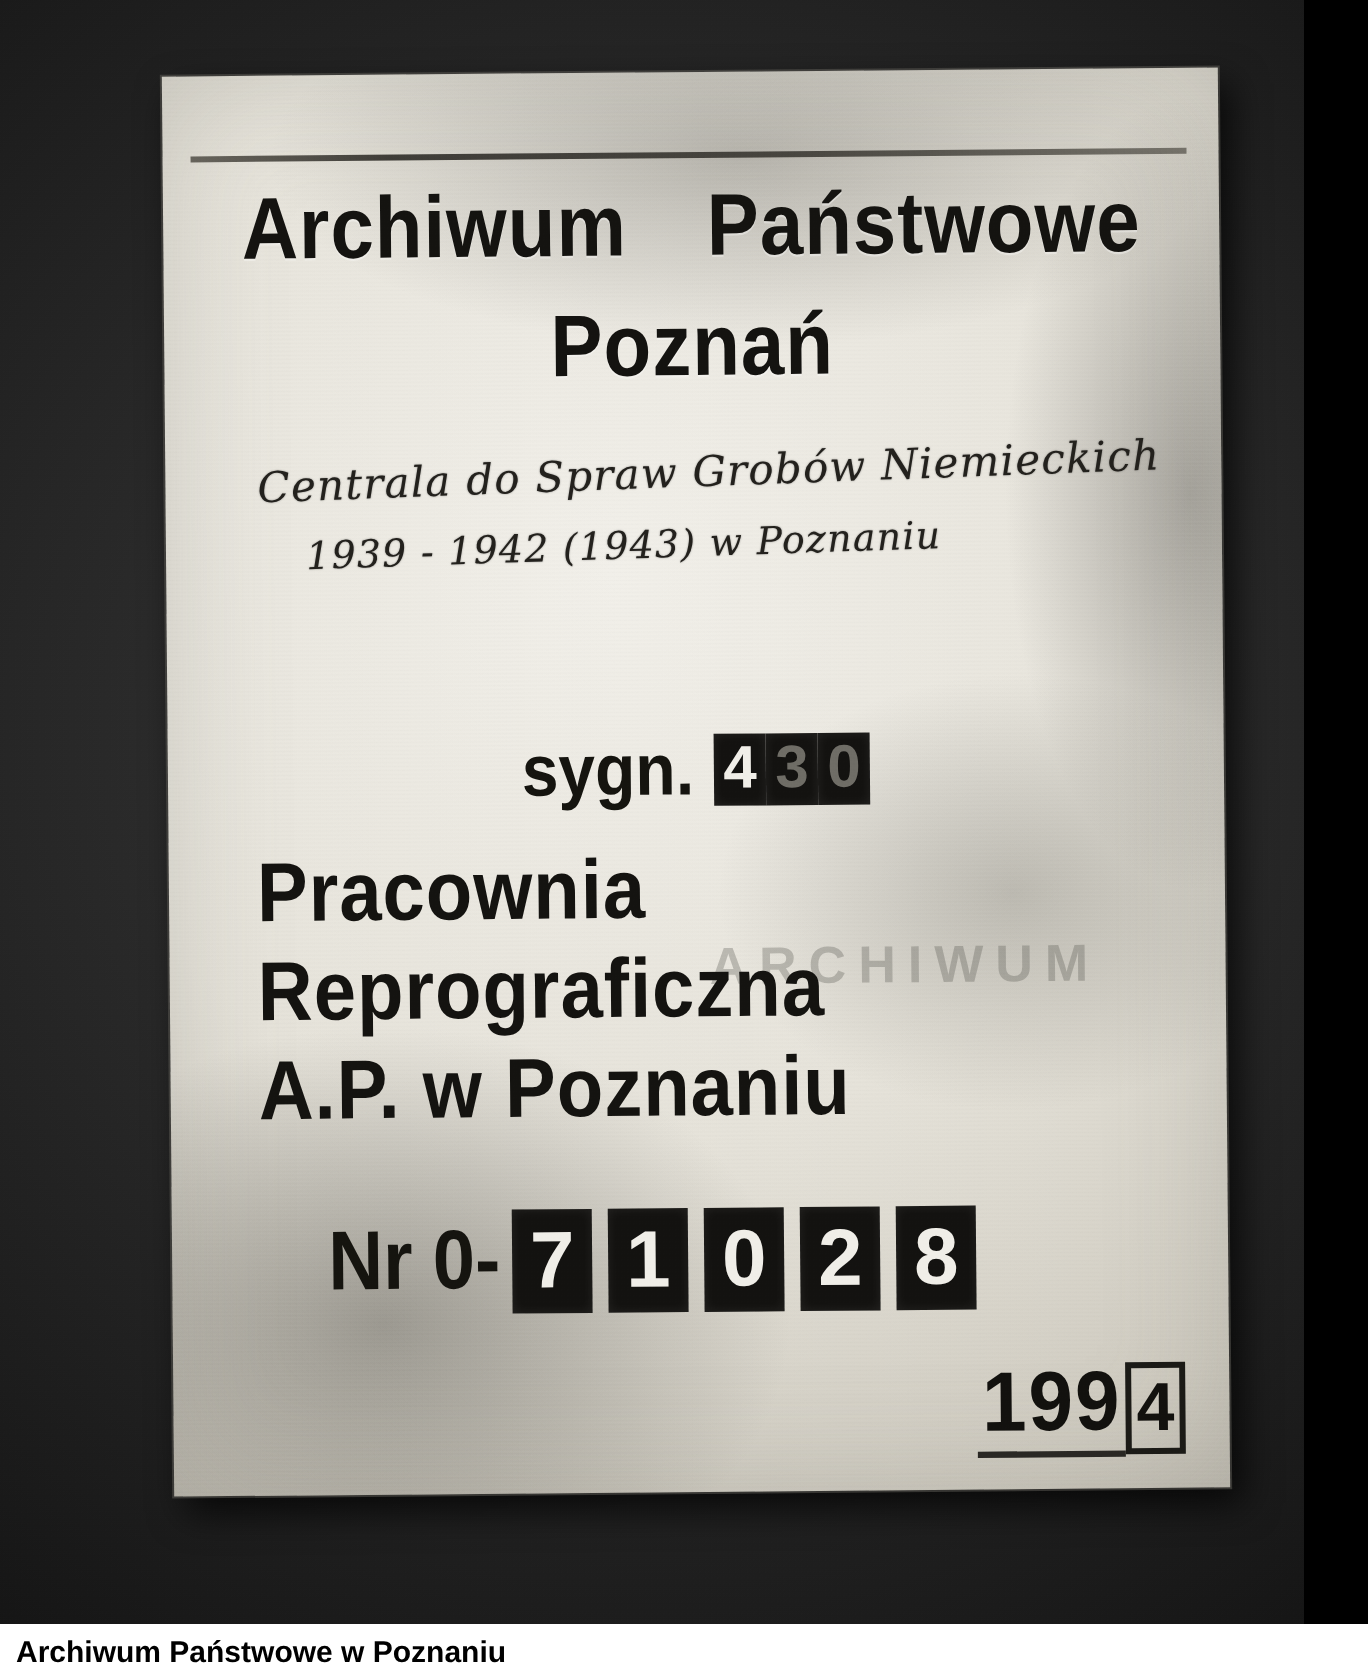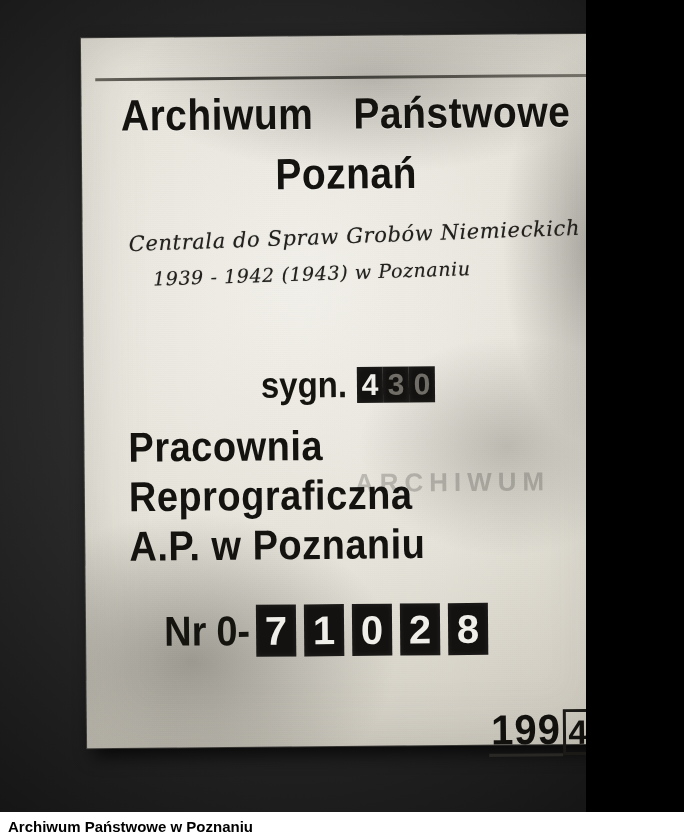--- a/index.html
+++ b/index.html
@@ -12,21 +12,21 @@
     height: 840px;
     position: relative;
     overflow: hidden;
     font-family: "Liberation Sans", sans-serif;
   }
 
   
   #photo {
     position: absolute;
     left: 0; top: 0;
-    width: 586px;
+    width: 652px;
     height: 812px;
     background:
       radial-gradient(ellipse 90% 70% at 50% 45%, #3a3a3a 0%, #262626 55%, #141414 100%),
       #1a1a1a;
     overflow: hidden;
     text-decoration: underline;
   }
 
   
   #grain {
@@ -225,21 +225,21 @@
     height: 52px;
     padding: 0 3px;
     min-width: 34px;
     margin-right: 2px;
   }
 
   
   #year {
     position: absolute;
     right: 22px;
-    top: 672px;
+    top: 644px;
     display: flex;
     align-items: flex-end;
     justify-content: flex-end;
   }
   #year-digits {
     font-family: "Liberation Sans", sans-serif;
     font-weight: bold;
     font-size: 40px;
     line-height: 46px;
     color: #12110e;

